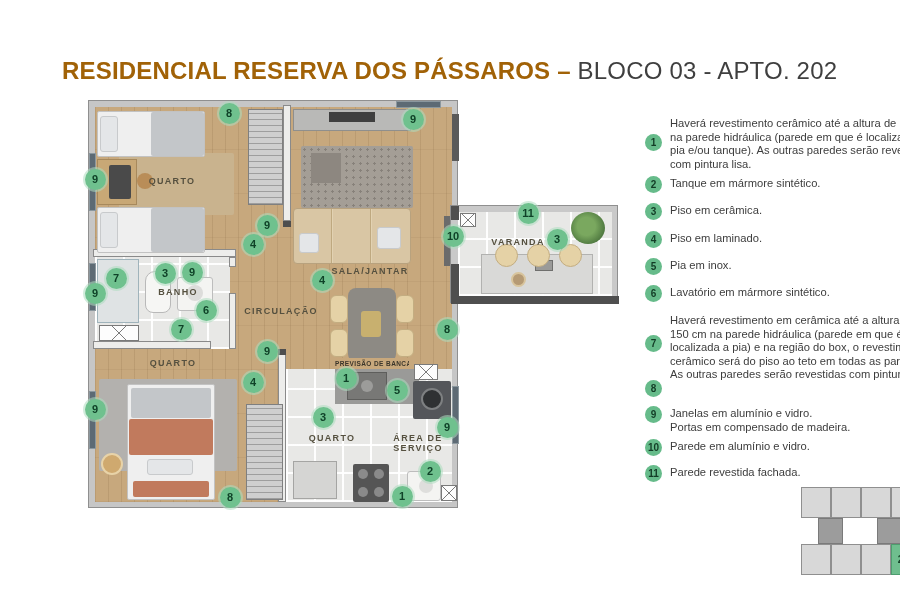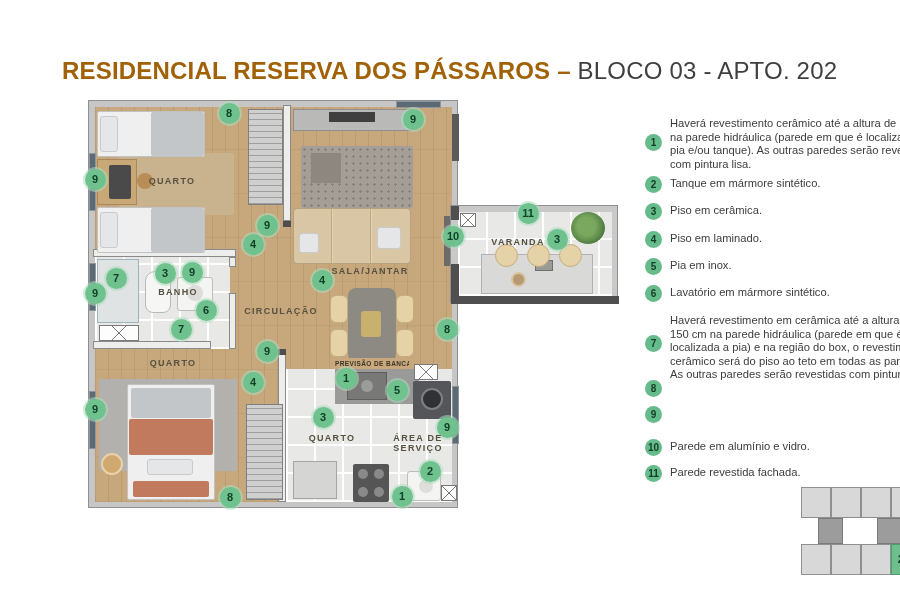--- a/index.html
+++ b/index.html
@@ -239,20 +239,22 @@
     <div class="lg-circle" style="top: 285px;">6</div>
     <div class="lg-text" style="top: 286px;">Lavatório em mármore sintético.</div>
     <div class="lg-circle" style="top: 335px;">7</div>
     <div class="lg-text" style="top: 314px;">Haverá revestimento em cerâmica até a altura d
 150 cm na parede hidráulica (parede em que é
 localizada a pia) e na região do box, o revestim
 cerâmico será do piso ao teto em todas as pare
 As outras paredes serão revestidas com pintura</div>
     <div class="lg-circle" style="top: 380px;">8</div>
     <div class="lg-circle" style="top: 406px;">9</div>
+    <div class="lg-text" style="top: 407px;">Janelas em alumínio e vidro.
+Portas em compensado de madeira.</div>
     <div class="lg-circle" style="top: 439px;">10</div>
     <div class="lg-text" style="top: 440px;">Parede em alumínio e vidro.</div>
     <div class="lg-circle" style="top: 465px;">11</div>
     <div class="lg-text" style="top: 466px;">Parede revestida fachada.</div>
   </div>
 
 <div id="keyplan">
     <div class="kp-cell kp-light" style="left: 801px; top: 487px; width: 30px; height: 31px;"></div>
     <div class="kp-cell kp-light" style="left: 831px; top: 487px; width: 30px; height: 31px;"></div>
     <div class="kp-cell kp-light" style="left: 861px; top: 487px; width: 30px; height: 31px;"></div>

